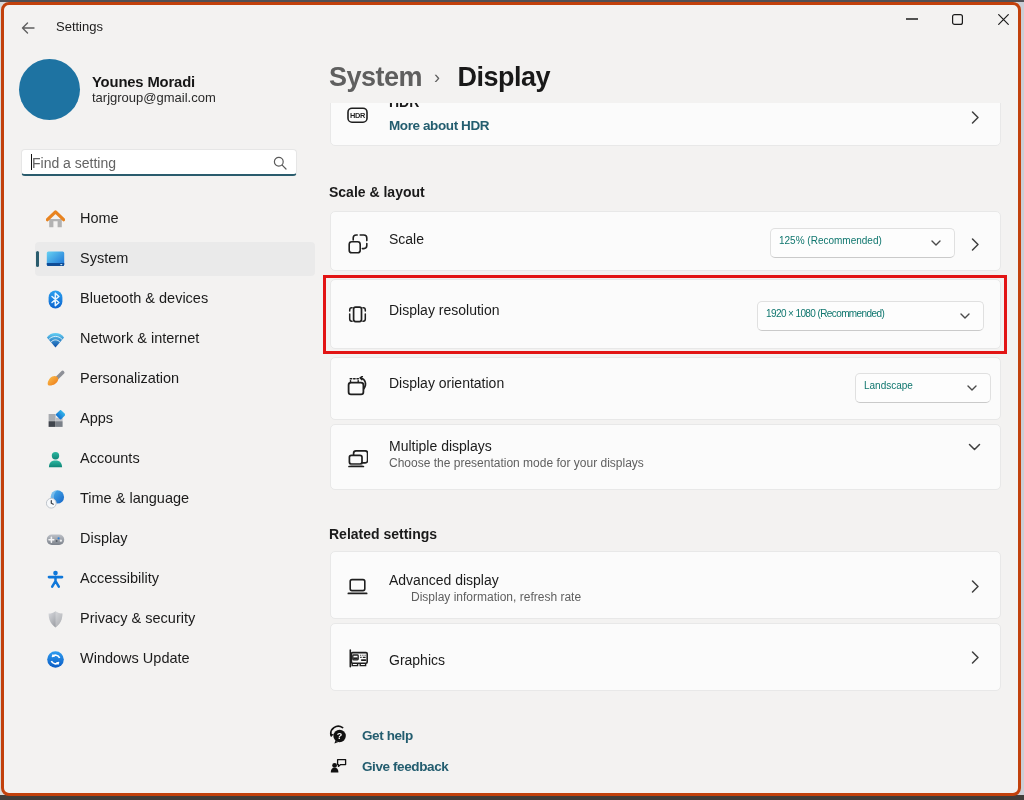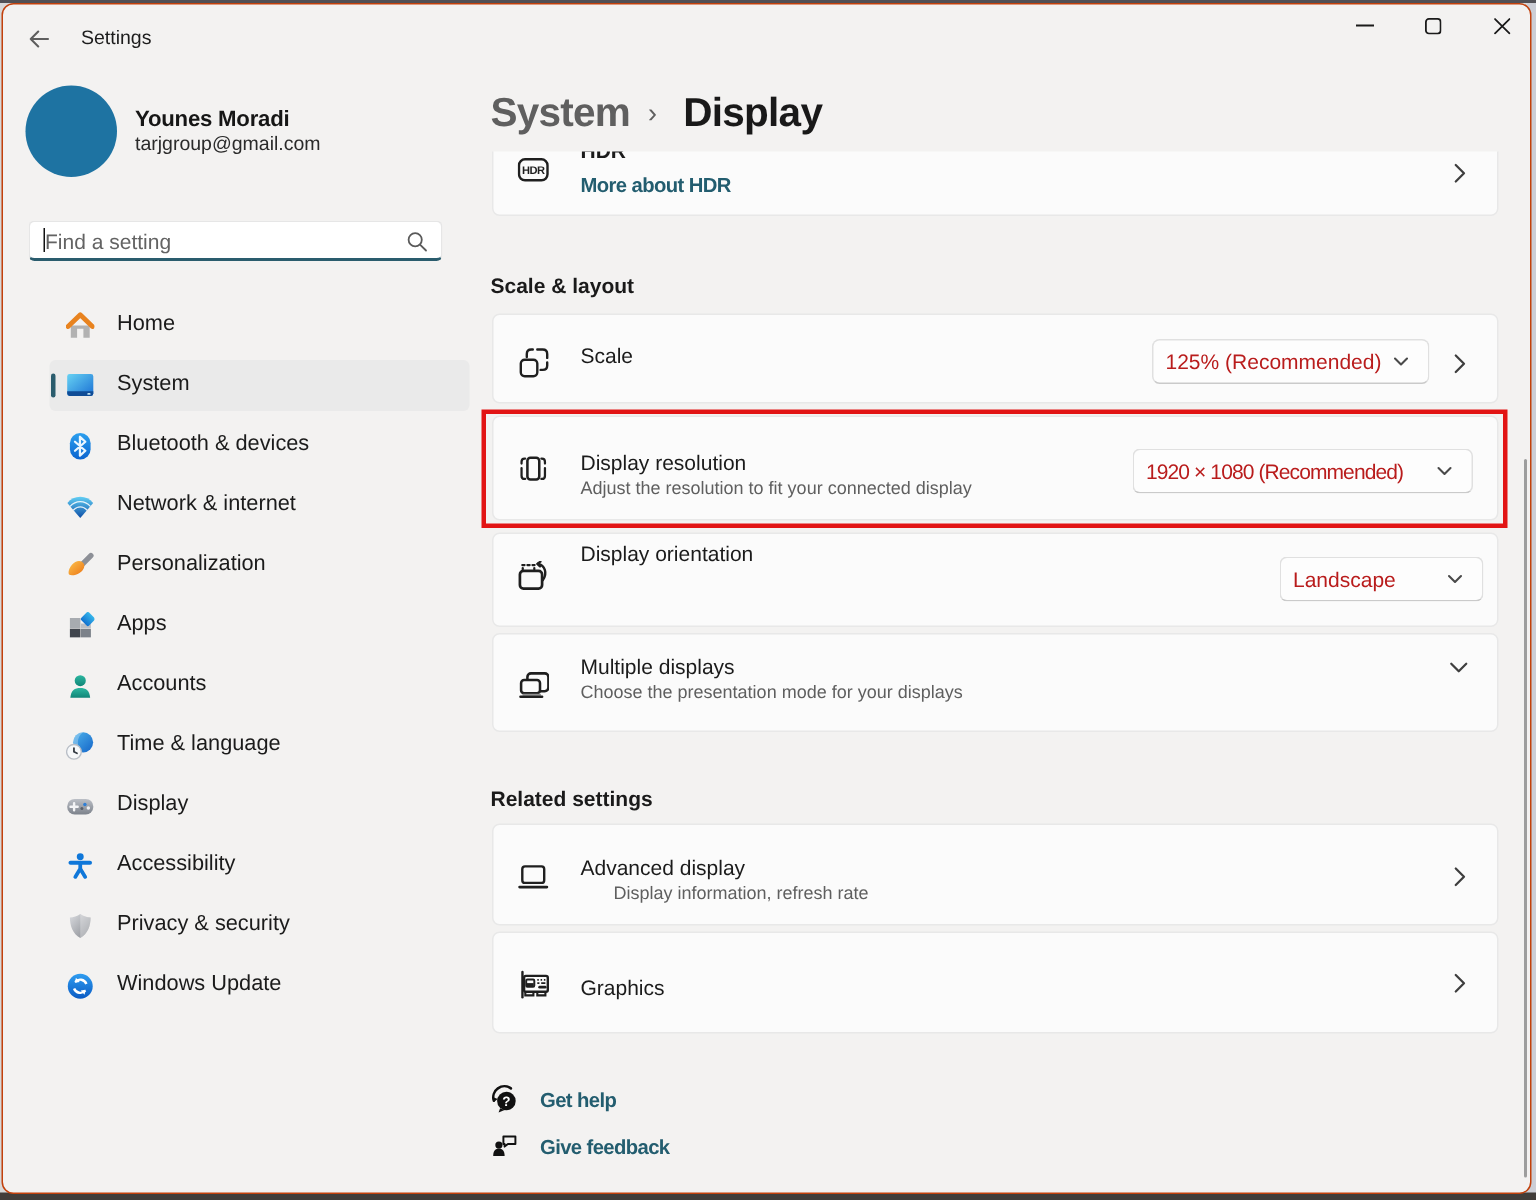--- a/index.html
+++ b/index.html
@@ -2,21 +2,21 @@
 <html><head>
 <meta charset="utf-8">
 <style>
 * { margin:0; padding:0; box-sizing:border-box; }
 html,body { width:1024px; height:800px; overflow:hidden; }
 body { font-family:"Liberation Sans", sans-serif; background:#44403c; position:relative; }
 #desk { position:absolute; left:0; top:0; width:1024px; height:800px; background:#d8d8d8; }
 #inner { position:absolute; left:-1px; top:-2px; width:1024px; height:800px; }
 #win {
   position:absolute; left:1px; top:2px; width:1020px; height:794px;
-  background:#f3f2f1; border:1px solid #c2410c; border-radius:8px; overflow:hidden;
+  background:#f3f2f1; border:3px solid #c2410c; border-radius:8px; overflow:hidden;
 }
 .abs { position:absolute; }
 
 #settings-label { left:53px; top:16px; font-size:13px; color:#1c1c1c; }
 
 #avatar { left:16px; top:56px; width:61px; height:61px; border-radius:50%; background:#1e73a2; }
 #uname { left:89px; top:71px; font-size:14.8px; font-weight:bold; color:#161616; letter-spacing:-0.15px; }
 #uemail { left:89px; top:87px; font-size:13px; color:#2a2a2a; }
 #search {
   left:18px; top:146px; width:276px; height:27px; background:#ffffff;
@@ -33,21 +33,21 @@
 
 #crumb { left:326px; top:59px; font-size:27px; font-weight:bold; color:#191919; letter-spacing:-0.5px; }
 #crumb .g { color:#5f5f5f; }
 #crumb .sep { display:inline-block; font-weight:normal; color:#5f5f5f; font-size:18px; transform:translateY(-3px); padding:0 12px 0 12px; margin-right:6px; }
 #viewport { left:0px; top:100px; width:1014px; height:680px; overflow:hidden; }
 .card { position:absolute; left:327px; width:671px; background:#fbfbfb; border:1px solid #e8e8e8; border-radius:5px; }
 .cic { position:absolute; left:344px; width:21px; height:21px; }
 .ct { position:absolute; left:386px; font-size:14px; color:#1b1b1b; white-space:nowrap; }
 .cs { position:absolute; left:386px; font-size:12px; color:#5f5f5f; white-space:nowrap; }
 .hdr14 { position:absolute; left:326px; font-size:14px; font-weight:bold; color:#1a1a1a; }
-.drop { position:absolute; height:30px; background:#fdfdfd; border:1px solid #e0e0e0; border-bottom-color:#cacaca; border-radius:5px; font-size:14px; color:#b91c1c; }
+.drop { position:absolute; height:30px; background:#fdfdfd; border:1px solid #e0e0e0; border-bottom-color:#cacaca; border-radius:5px; font-size:10px; color:#0f766e; }
 .drop span { position:absolute; left:8px; top:6px; white-space:nowrap; }
 .chev { position:absolute; }
 .link { position:absolute; font-size:13.5px; font-weight:bold; color:#235d6f; letter-spacing:-0.4px; white-space:nowrap; }
 #redbox { position:absolute; left:320px; top:172px; width:684px; height:79px; border:3px solid #e21414; z-index:5; }
 #sbar { position:absolute; left:1015px; top:305px; width:2px; height:479px; background:#9d9d9d; border-radius:1px; }
 </style>
 </head>
 <body>
 <div id="desk"></div>
 <div class="abs" style="left:1018px;top:0;width:6px;height:800px;background:#ccced6;"></div>
@@ -262,38 +262,37 @@
           <path d="M2.5 2 L8 7.5 L2.5 13" stroke="#3f3f3f" stroke-width="1.5" fill="none" stroke-linecap="round" stroke-linejoin="round"></path>
         </svg>
 
     <div class="card" style="top:176px; height:70px;"></div>
     <svg class="cic" style="top:200px;" viewBox="0 0 21 21">
           <rect x="6.6" y="4.1" width="7.9" height="14.5" rx="2" stroke="#1f1f1f" stroke-width="1.7" fill="none"></rect>
           <path d="M5.1 4.7 H4.7 Q2.7 4.7 2.7 6.9 V8 M2.7 11 V16.1 Q2.7 18.3 4.7 18.3 H5.1" stroke="#1f1f1f" stroke-width="1.5" fill="none" stroke-linecap="round"></path>
           <path d="M15.9 4.7 H16.3 Q18.3 4.7 18.3 6.9 V8 M18.3 11 V16.1 Q18.3 18.3 16.3 18.3 H15.9" stroke="#1f1f1f" stroke-width="1.5" fill="none" stroke-linecap="round"></path>
         </svg>
     <div class="ct" style="top:199px;">Display resolution</div>
-    <div class="cs" style="top:217px;">Adjust the resolution to fit your connected display</div>
     <div class="drop" style="left:754px; top:198px; width:227px;">
           <span style="letter-spacing:-0.6px;">1920 × 1080 (Recommended)</span>
       <svg style="position:absolute; right:13px; top:11px;" width="10" height="6" viewBox="0 0 10 6">
             <path d="M1 1 L5 5 L9 1" stroke="#4a4a4a" stroke-width="1.4" fill="none" stroke-linecap="round" stroke-linejoin="round"></path>
           </svg>
     </div>
     <div id="redbox"></div>
 
     <div class="card" style="top:254px; height:63px;"></div>
     <svg class="cic" style="top:273px;" viewBox="0 0 21 21">
           <path d="M13.6 1.8 C18.2 3 20.2 8 16.9 12.7" stroke="#1f1f1f" stroke-width="1.6" fill="none" stroke-linecap="round"></path>
           <path d="M15.3 0.4 L13.2 1.9 L15 3.6" stroke="#1f1f1f" stroke-width="1.5" fill="none" stroke-linecap="round" stroke-linejoin="round"></path>
           <rect x="1.6" y="6.6" width="14.8" height="11.8" rx="2.4" stroke="#1f1f1f" stroke-width="1.8" fill="#fbfbfb"></rect>
           <path d="M3.2 2.7 H4.7 M6.6 2.7 H8.1 M10 2.7 H11.4" stroke="#1f1f1f" stroke-width="1.5" fill="none" stroke-linecap="round"></path>
           <path d="M3.5 4.7 V5.5 M11.2 4.7 V5.5" stroke="#1f1f1f" stroke-width="1.5" fill="none" stroke-linecap="round"></path>
         </svg>
-    <div class="ct" style="top:260px;text-align:right;">Display orientation</div>
+    <div class="ct" style="top:272px;text-align:right;">Display orientation</div>
     <div class="drop" style="left:852px; top:270px; width:136px;">
           <span>Landscape</span>
       <svg style="position:absolute; right:13px; top:11px;" width="10" height="6" viewBox="0 0 10 6">
             <path d="M1 1 L5 5 L9 1" stroke="#4a4a4a" stroke-width="1.4" fill="none" stroke-linecap="round" stroke-linejoin="round"></path>
           </svg>
     </div>
 
     <div class="card" style="top:321px; height:66px;"></div>
     <svg class="cic" style="top:344px;" viewBox="0 0 21 21">
           <rect x="6.6" y="3.9" width="14" height="11.9" rx="2.4" stroke="#1f1f1f" stroke-width="1.7" fill="none"></rect>

